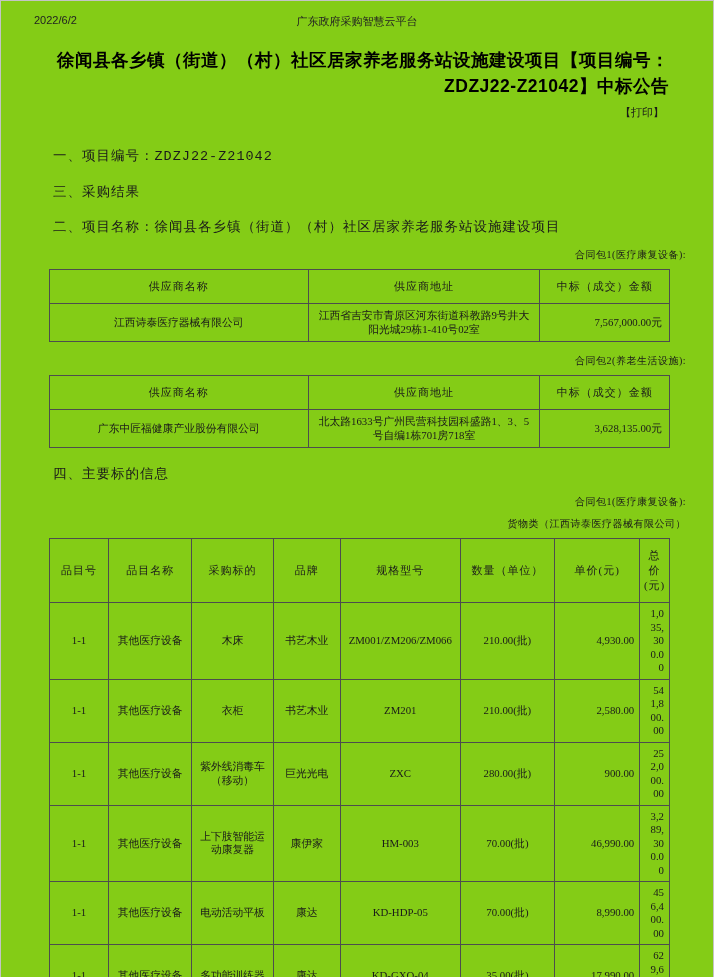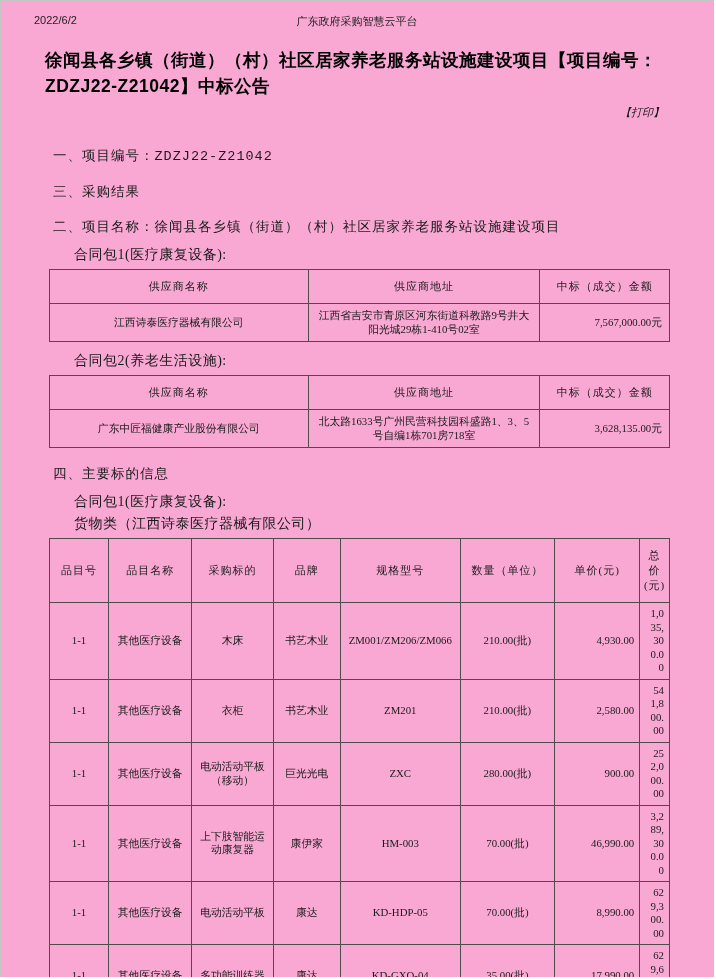--- a/index.html
+++ b/index.html
@@ -7,70 +7,70 @@
     padding: 0;
     background: #ffffff;
   }
   .page {
     position: relative;
     width: 714px;
     height: 977px;
     box-sizing: border-box;
     border: 1px solid #c4c4c4;
     border-bottom: none;
-    background: #f9a8d4;
+    background: #84cc16;
     color: #1a1a1a;
     font-family: "Liberation Serif", "DejaVu Serif", serif;
     overflow: hidden;
   }
   .page-header {
     display: flex;
     align-items: flex-start;
     padding: 13px 33px 0 33px;
     font-family: "Liberation Sans", "DejaVu Sans", sans-serif;
     font-size: 11px;
     color: #222222;
   }
   .hdr-left  { flex: 1; text-align: left; }
   .hdr-center{ flex: 2; text-align: center; font-size: 11px; }
   .hdr-right { flex: 1; }
   .doc-title {
     margin: 18px 44px 0 44px;
-    text-align: left;
+    text-align: right;
     font-family: "Liberation Sans", "DejaVu Sans", sans-serif;
     font-size: 17.5px;
     font-weight: bold;
     line-height: 26px;
     letter-spacing: 0.5px;
     color: #000000;
   }
   .print-row {
     margin: 6px 49px 16px 0;
     text-align: right;
     font-size: 11px;
-    font-style: italic;
   }
   .print-link {
     color: #1a1a1a;
     text-decoration: none;
     cursor: pointer;
   }
   .content { margin: 0 27px 0 52px; }
   .section-heading {
     margin-top: 16px;
     font-size: 13.5px;
     letter-spacing: 1px;
     line-height: 19px;
   }
   .section-heading.first { margin-top: 27px; font-family: Liberation Mono, monospace; }
   .pkg-label {
     margin: 11px 0 0 21px;
-    font-size: 14px;
+    font-size: 10px;
     letter-spacing: 0.5px;
     line-height: 16px;
+    text-align: right;
   }
   .pkg-label.category { margin-top: 6px; }
   .tbl {
     border-collapse: collapse;
     table-layout: fixed;
     width: 621px;
     margin: 6px 0 0 -4px;
   }
   .tbl th, .tbl td {
     border: 1px solid #4d4d4d;
@@ -200,21 +200,21 @@
             <td>衣柜</td>
             <td>书艺木业</td>
             <td>ZM201</td>
             <td>210.00(批)</td>
             <td>2,580.00</td>
             <td>541,800.00</td>
           </tr>
           <tr>
             <td>1-1</td>
             <td>其他医疗设备</td>
-            <td>电动活动平板（移动）</td>
+            <td>紫外线消毒车（移动）</td>
             <td>巨光光电</td>
             <td>ZXC</td>
             <td>280.00(批)</td>
             <td>900.00</td>
             <td>252,000.00</td>
           </tr>
           <tr>
             <td>1-1</td>
             <td>其他医疗设备</td>
             <td>上下肢智能运动康复器</td>
@@ -225,21 +225,21 @@
             <td>3,289,300.00</td>
           </tr>
           <tr>
             <td>1-1</td>
             <td>其他医疗设备</td>
             <td>电动活动平板</td>
             <td>康达</td>
             <td>KD-HDP-05</td>
             <td>70.00(批)</td>
             <td>8,990.00</td>
-            <td>629,300.00</td>
+            <td>456,400.00</td>
           </tr>
           <tr>
             <td>1-1</td>
             <td>其他医疗设备</td>
             <td>多功能训练器</td>
             <td>康达</td>
             <td>KD-GXQ-04</td>
             <td>35.00(批)</td>
             <td>17,990.00</td>
             <td>629,650.00</td>

